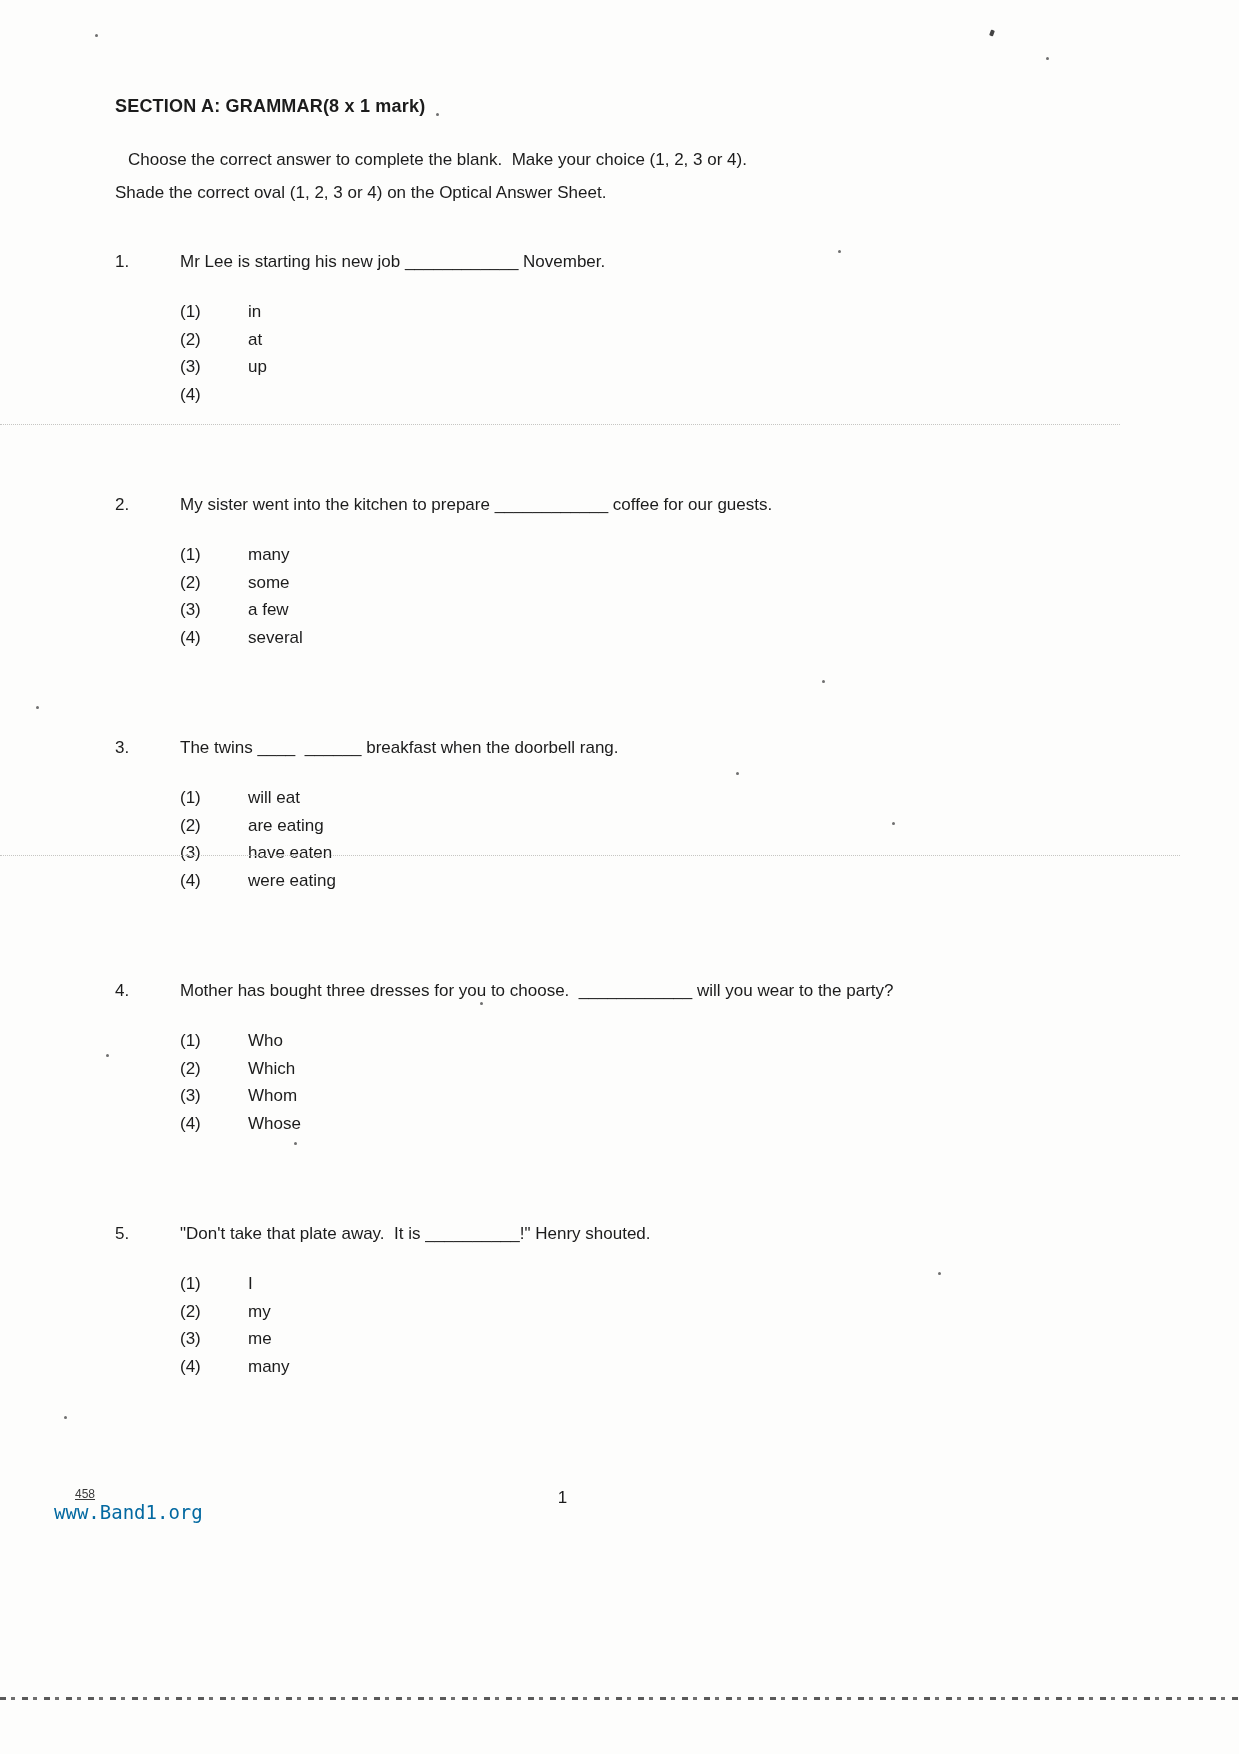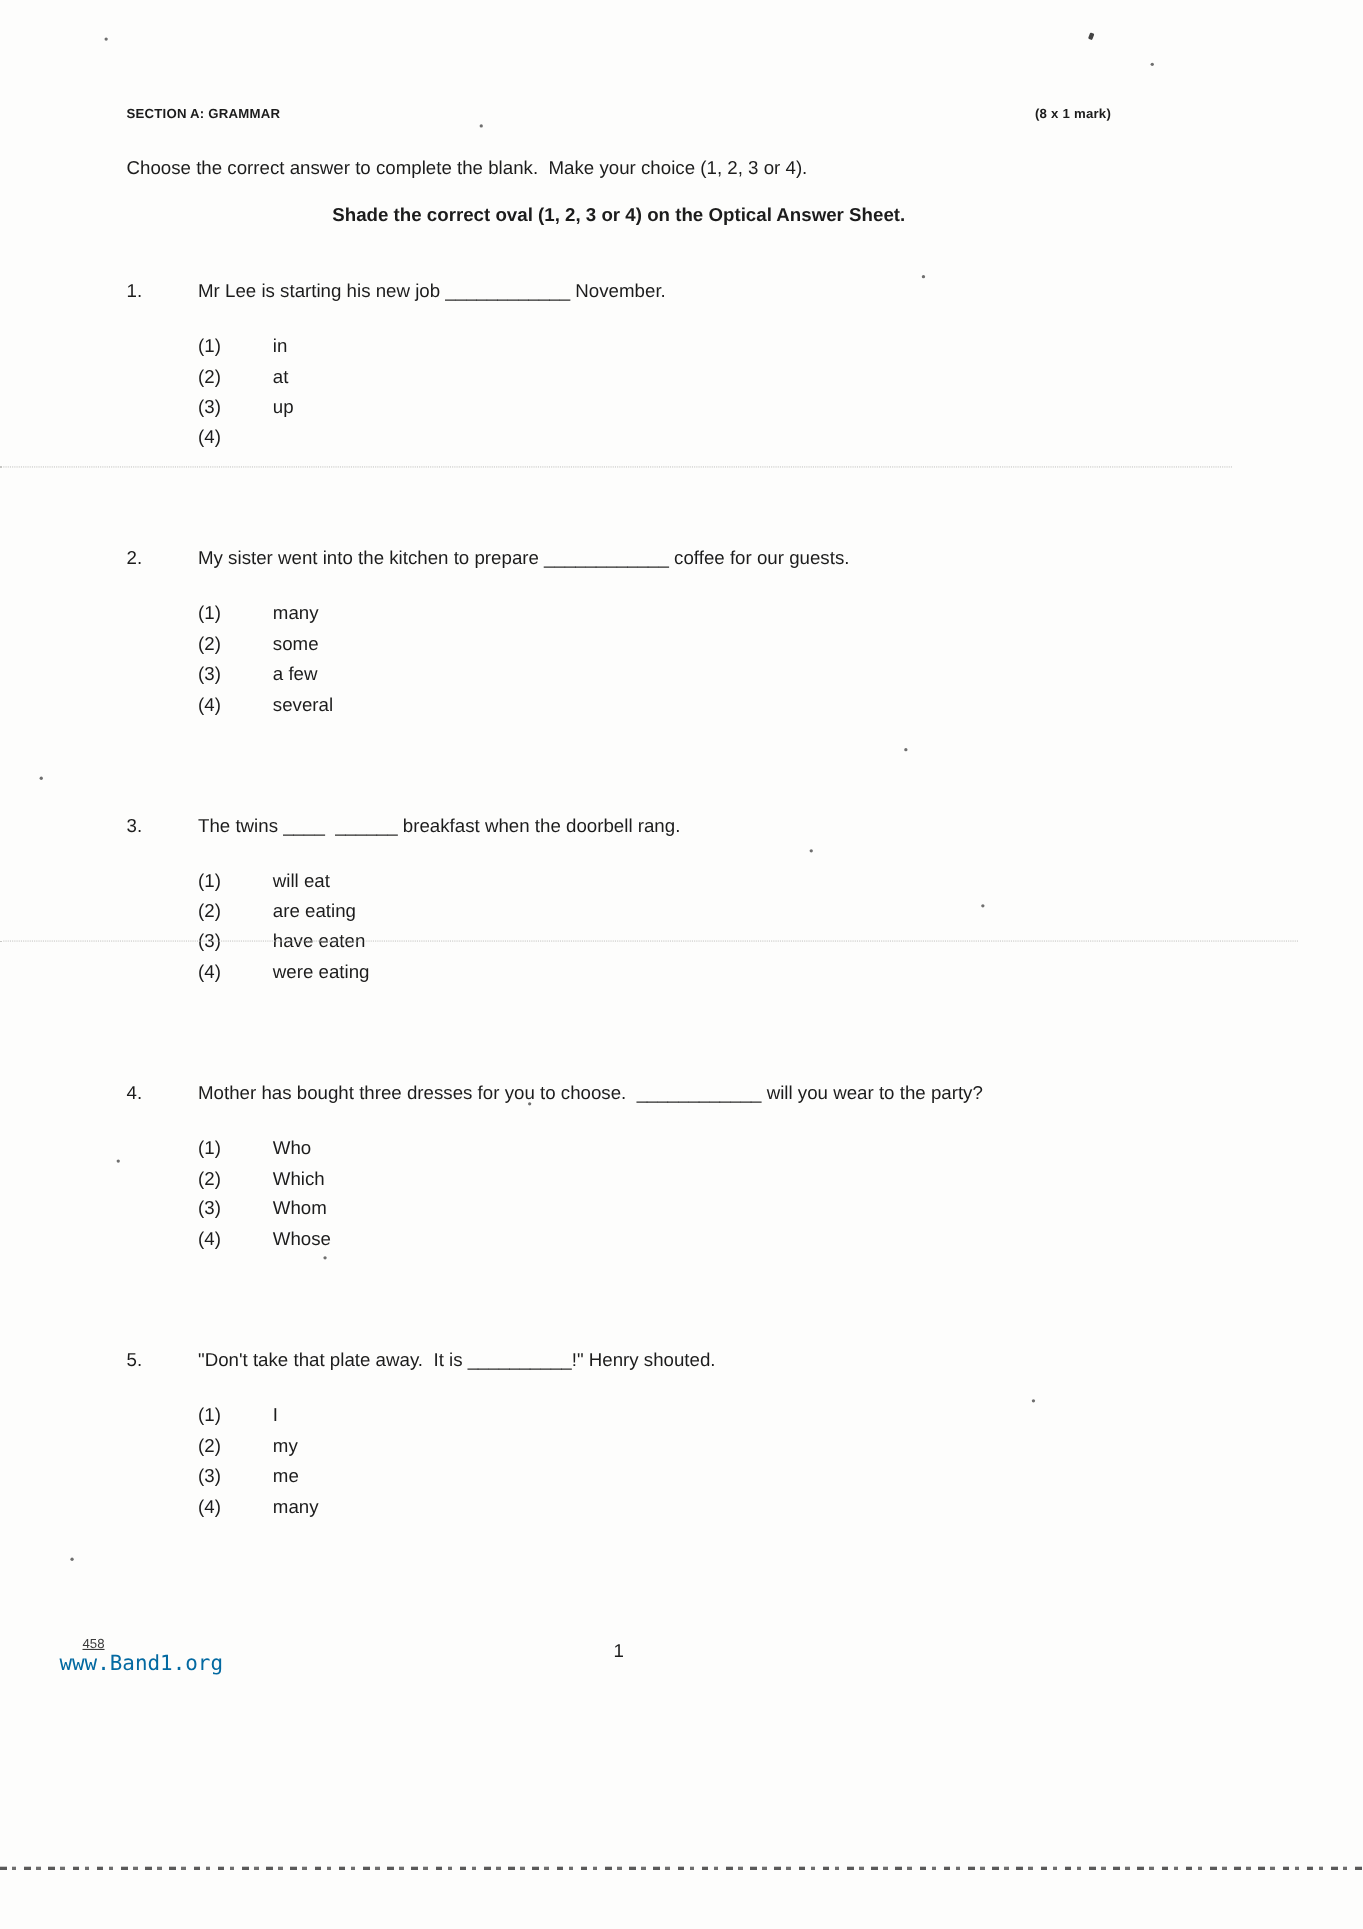--- a/index.html
+++ b/index.html
@@ -17,34 +17,34 @@
     overflow: hidden;
   }
   .content {
     position: absolute;
     left: 115px;
     top: 96px;
     width: 895px;
   }
   .header-row {
     display: flex;
-    justify-content: space-between;
+    justify-content: flex-start;
     align-items: baseline;
     font-weight: bold;
-    font-size: 12px;
+    font-size: 18px;
     letter-spacing: 0.2px;
   }
   .instr {
     margin: 0;
     font-size: 17px;
     line-height: 25px;
     white-space: pre-wrap;
   }
-  .instr.l1 { margin-top: 30px; }
-  .instr.l2 { font-weight: bold; margin-top: 18px; text-align: center; }
+  .instr.l1 { margin-top: 30px; margin-left: 13px; }
+  .instr.l2 { font-weight: normal; margin-top: 8px; }
 
   .question { margin-top: 84px; }
   .question.first { margin-top: 44px; }
 
   .q-row {
     display: flex;
     font-size: 17px;
     line-height: 25px;
   }
   .q-num { flex: none; width: 65px; }

